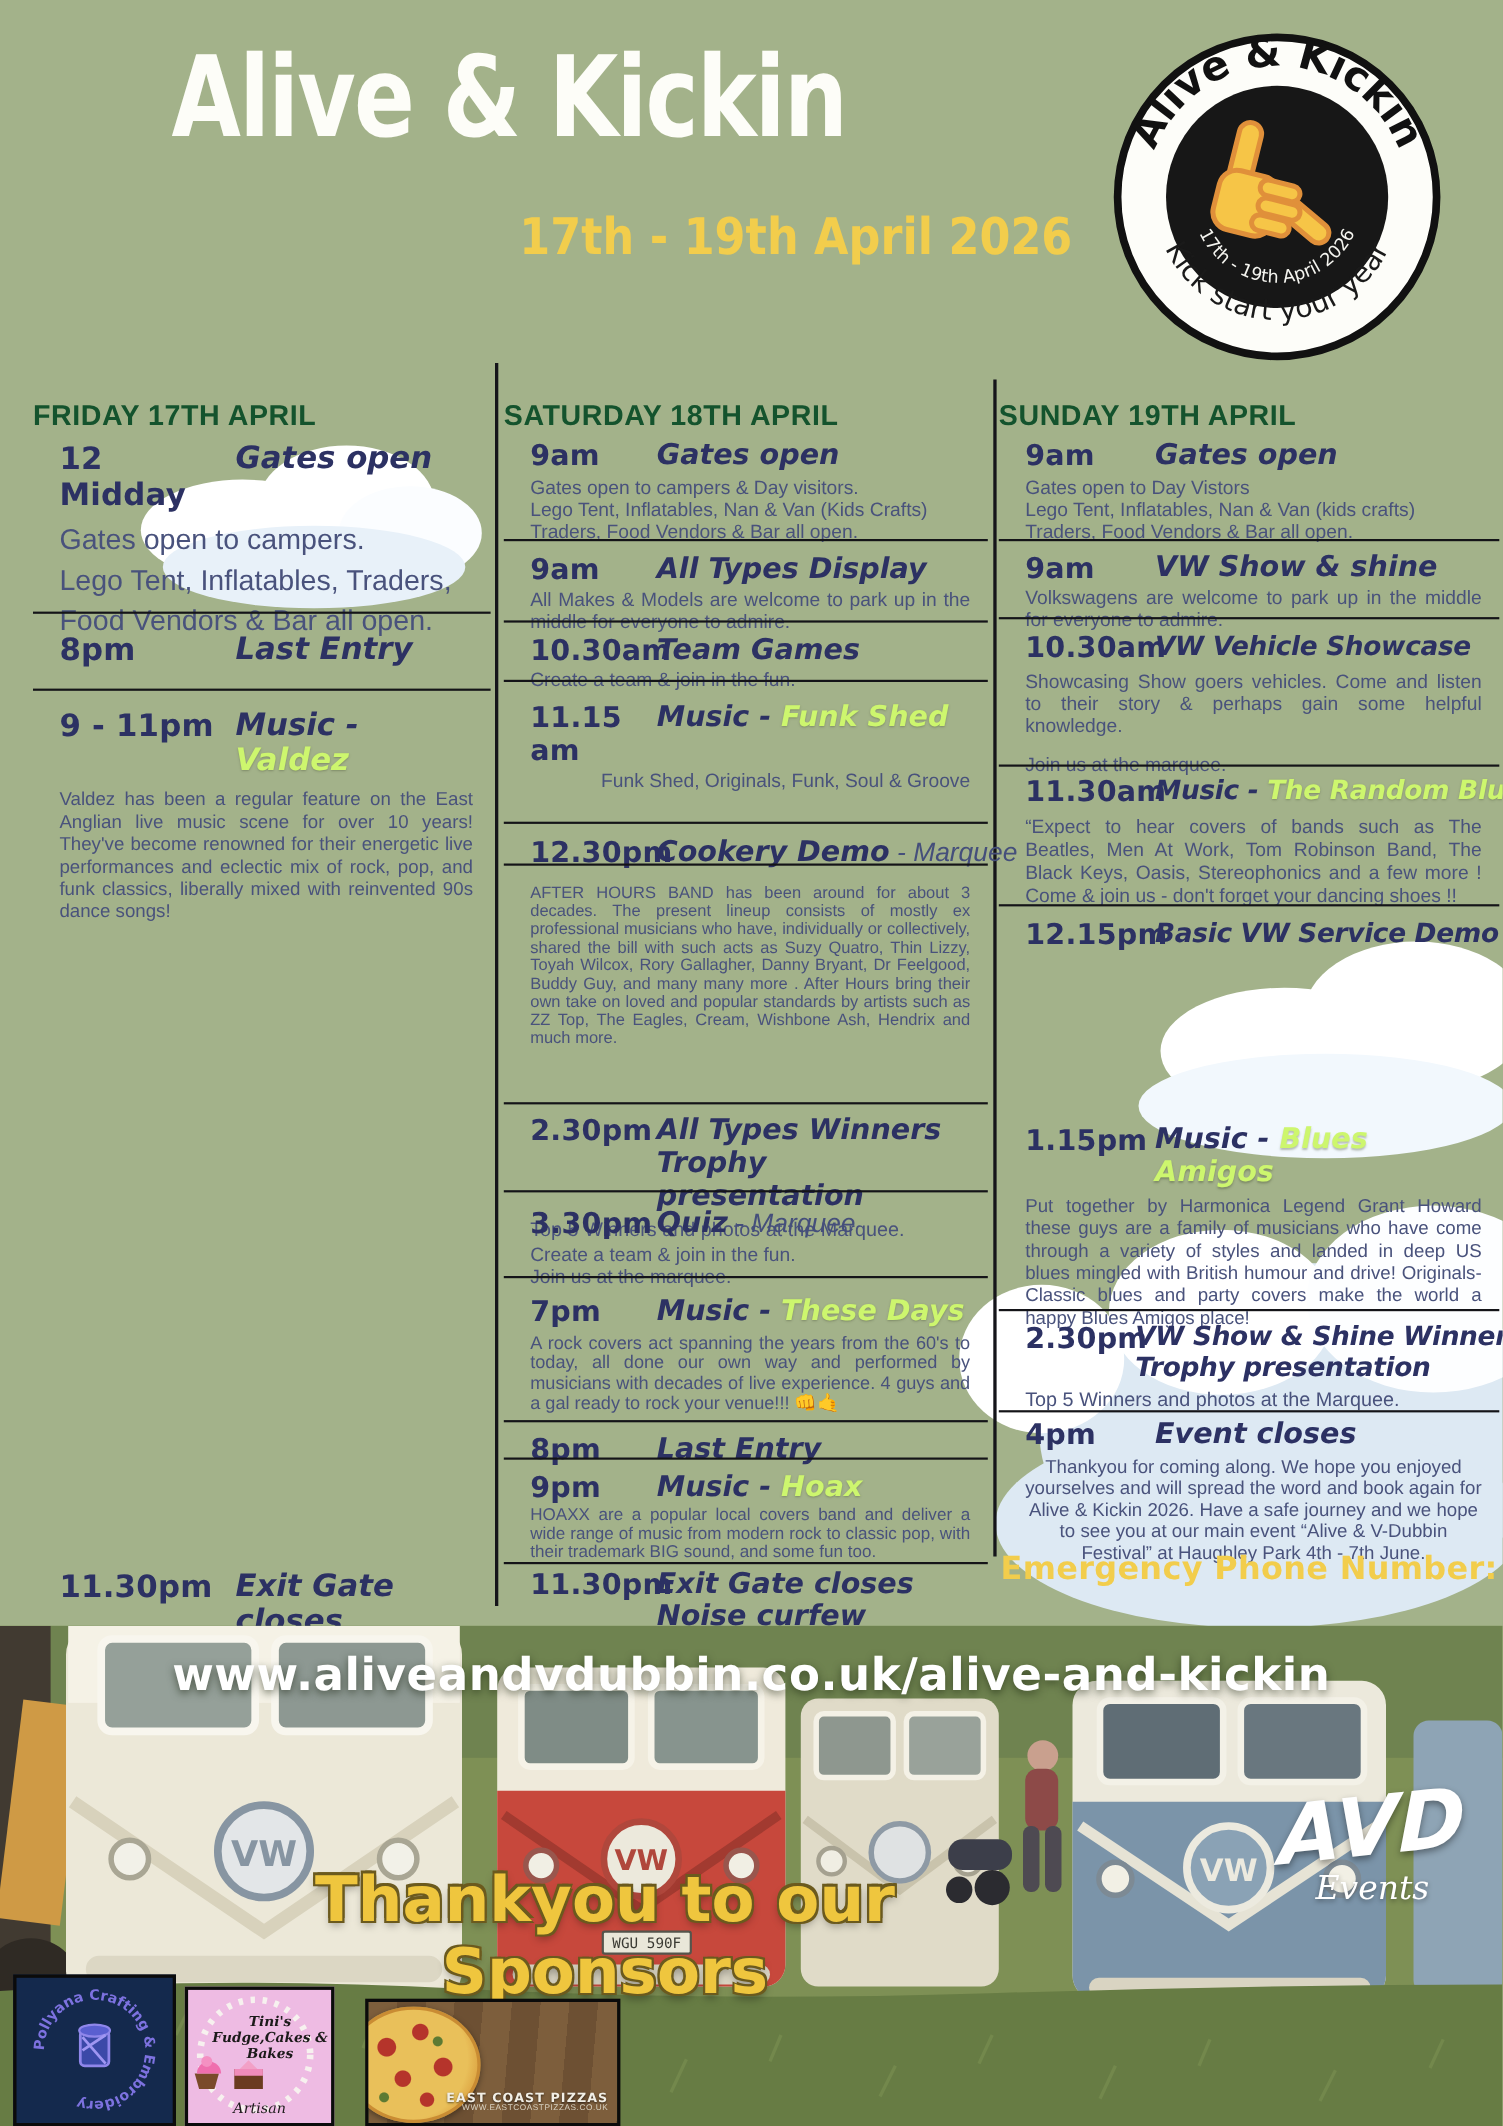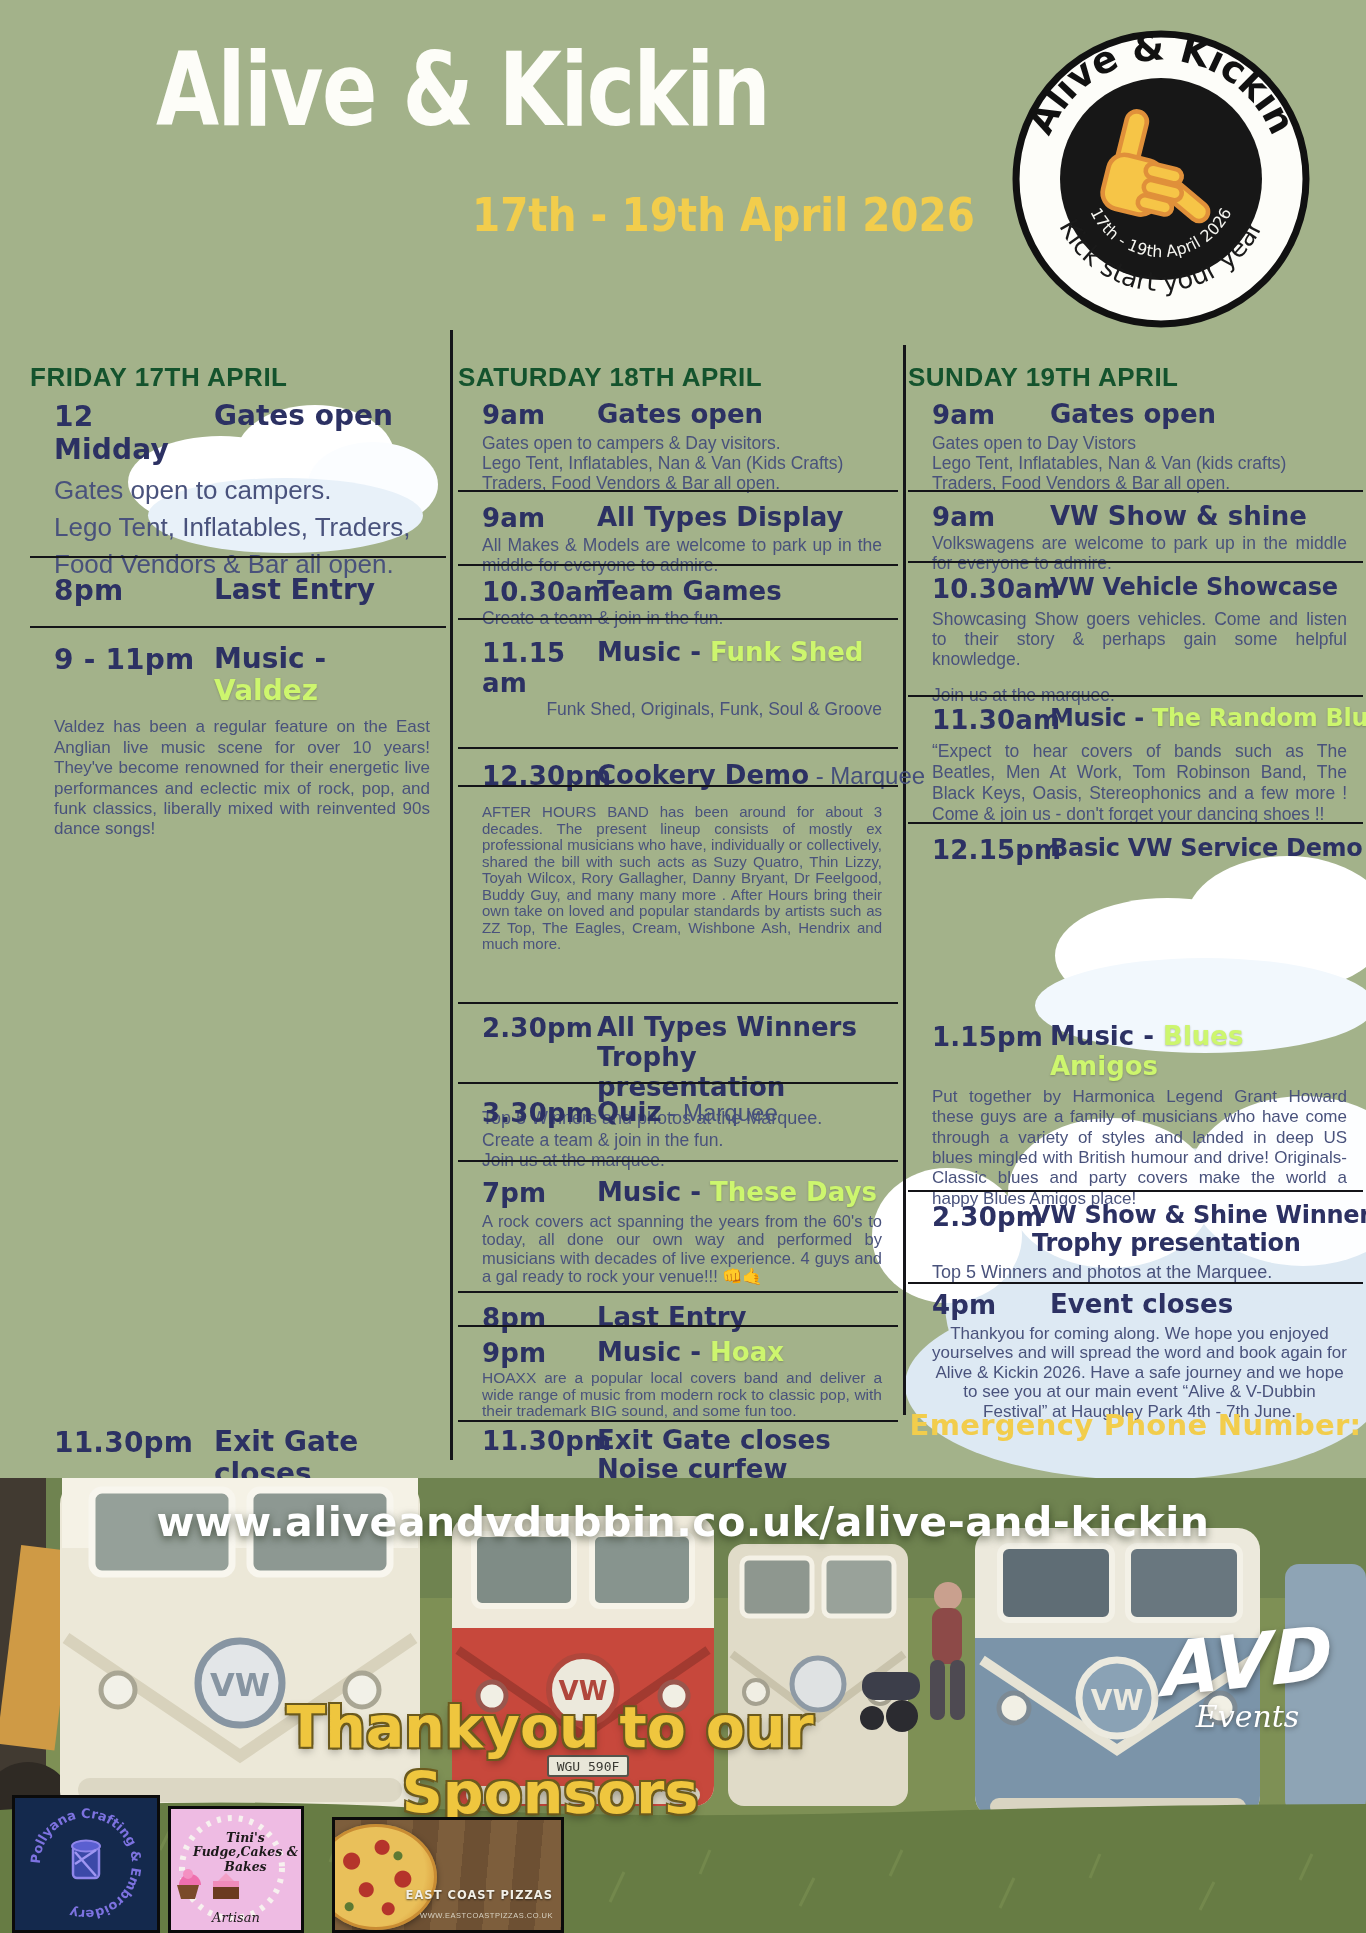--- a/index.html
+++ b/index.html
@@ -10,21 +10,21 @@
   .cloud{position:absolute;border-radius:50%;z-index:1;}
   .vline{position:absolute;width:3px;background:#15151a;z-index:2;}
   .col{position:absolute;top:350px;z-index:2;}
   .colA{left:30px;width:416px;}
   .colB{left:458px;width:440px;}
   .colC{left:908px;width:455px;}
   .col-header{position:absolute;left:0;right:0;text-align:left;font-family:Liberation Sans, sans-serif;font-weight:700;font-size:26px;color:#14532d;letter-spacing:.5px;}
   .item{position:absolute;left:0;right:0;padding:0 16px 0 24px;}
   .row{display:flex;align-items:flex-start;}
   .time{flex:none;font-family:"DejaVu Sans",sans-serif;font-weight:700;color:#2c3163;letter-spacing:.2px;}
-  .title{flex:1;font-family:"DejaVu Sans",sans-serif;font-weight:700;color:#2c3163;line-height:1.15;}
+  .title{flex:1;font-family:"DejaVu Sans",sans-serif;font-weight:700;color:#2c3163;line-height:1.15;font-style:italic;}
   .colA .time{width:160px;font-size:28px;} .colA .title{font-size:28px;}
   .colB .time{width:115px;font-size:26px;} .colB .title{font-size:26px;}
   .colC .time{width:118px;font-size:26px;} .colC .title{font-size:26px;}
   .title .t2{font-weight:700;}
   .title.tight{font-size:24px;white-space:nowrap;letter-spacing:-.3px;}
   .title.nowrap{white-space:nowrap;}
   .act{color:#cdf66e;text-shadow:0 1px 2px rgba(60,70,40,.35);margin-top:36px;}
   .suffix{font-family:"Liberation Sans",sans-serif;font-weight:400;font-size:24px;color:#454f7b;}
   .desc{margin-top:6px;font-size:17.5px;line-height:1.14;color:#49527c;text-align:justify;white-space:pre-line;}
   .desc.big{font-size:26px;line-height:1.42;text-align:left;}
@@ -68,21 +68,21 @@
     background:
       radial-gradient(circle at 30% 35%, #b5342b 0 8px, rgba(0,0,0,0) 9px),
       radial-gradient(circle at 55% 22%, #b5342b 0 7px, rgba(0,0,0,0) 8px),
       radial-gradient(circle at 72% 52%, #b5342b 0 8px, rgba(0,0,0,0) 9px),
       radial-gradient(circle at 42% 62%, #b5342b 0 7px, rgba(0,0,0,0) 8px),
       radial-gradient(circle at 60% 80%, #b5342b 0 6px, rgba(0,0,0,0) 7px),
       radial-gradient(circle at 28% 78%, #5d7a33 0 4px, rgba(0,0,0,0) 5px),
       radial-gradient(circle at 68% 30%, #5d7a33 0 4px, rgba(0,0,0,0) 5px),
       radial-gradient(circle at 45% 45%, #e9c05a 0 62%, #d89a3a 80%, #b9772a 100%);
     box-shadow:inset 0 0 0 3px #c98c33, 0 2px 6px rgba(0,0,0,.4);}
-  .ecp{position:absolute;right:8px;bottom:28px;color:#f2efe6;font-family:"DejaVu Sans",sans-serif;font-size:11.5px;font-weight:700;letter-spacing:1px;z-index:2;text-shadow:0 1px 2px rgba(0,0,0,.6);}
+  .ecp{position:absolute;right:8px;bottom:16px;color:#f2efe6;font-family:"DejaVu Sans",sans-serif;font-size:11.5px;font-weight:700;letter-spacing:1px;z-index:2;text-shadow:0 1px 2px rgba(0,0,0,.6);}
   .ecp-url{position:absolute;right:8px;bottom:10px;color:#d8d2c2;font-size:7.5px;letter-spacing:.5px;z-index:2;}
 </style>
 </head>
 <body>
 
 <div class="cloud" style="left:128px;top:436px;width:185px;height:92px;background:#ffffff"></div>
 <div class="cloud" style="left:235px;top:405px;width:160px;height:105px;background:#ffffff"></div>
 <div class="cloud" style="left:308px;top:442px;width:130px;height:85px;background:#fbfdff"></div>
 <div class="cloud" style="left:148px;top:478px;width:275px;height:75px;background:#e8f1f9"></div>
 <div class="cloud" style="left:1055px;top:898px;width:225px;height:115px;background:#ffffff"></div>

